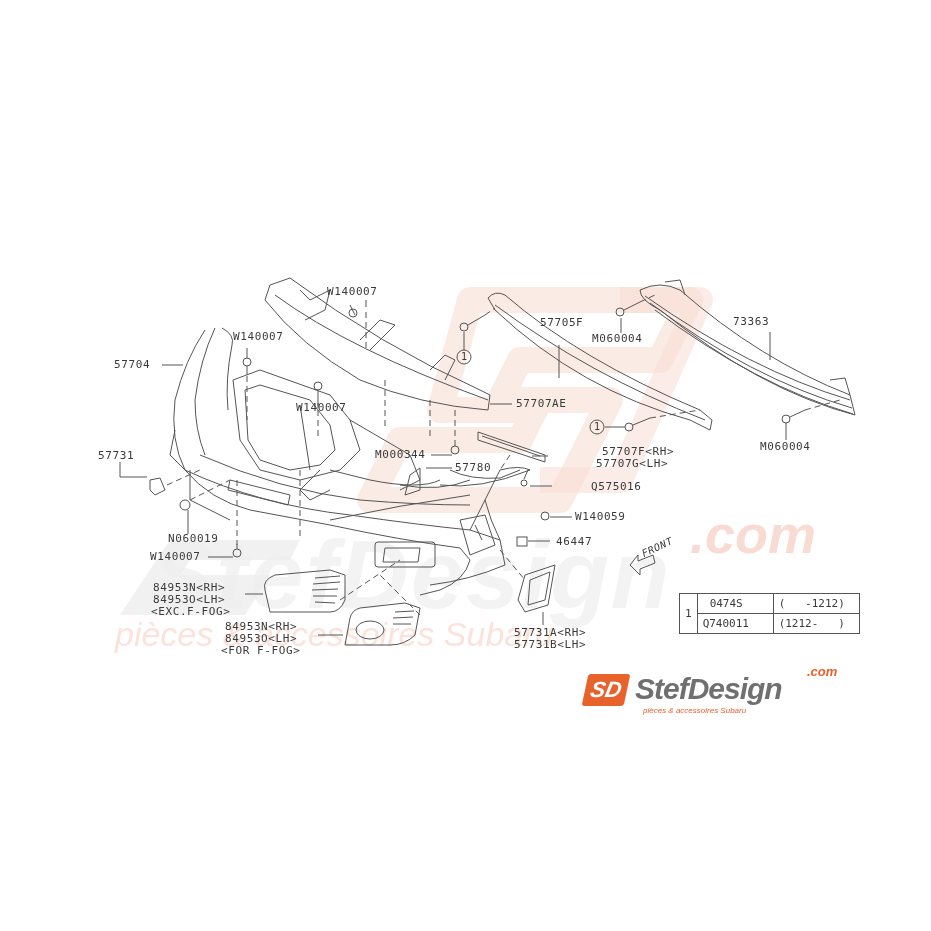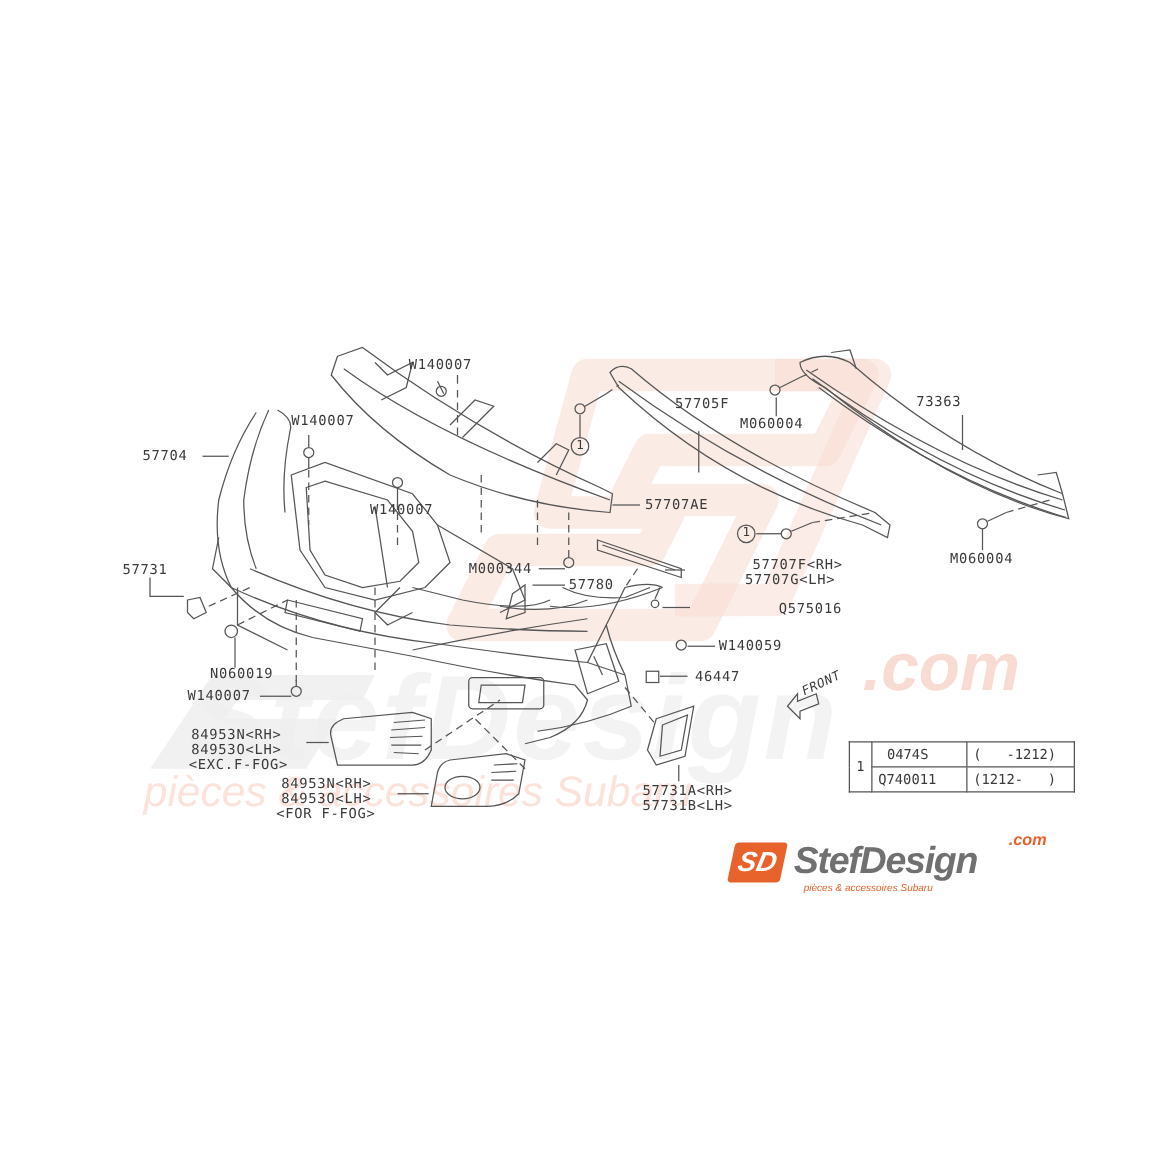--- a/index.html
+++ b/index.html
@@ -187,21 +187,21 @@
   <div class="lbl" style="left:150px;top:551px;">W140007</div>
   <div class="lbl" style="left:540px;top:317px;">57705F</div>
   <div class="lbl" style="left:592px;top:333px;">M060004</div>
   <div class="lbl" style="left:733px;top:316px;">73363</div>
   <div class="lbl" style="left:760px;top:441px;">M060004</div>
   <div class="lbl" style="left:516px;top:398px;">57707AE</div>
   <div class="lbl" style="left:375px;top:449px;">M000344</div>
   <div class="lbl" style="left:455px;top:462px;text-align:right;">57780</div>
   <div class="lbl" style="left:564px;top:446px;margin-left:38px;">57707F&lt;RH&gt;</div>
   <div class="lbl" style="left:596px;top:458px;">57707G&lt;LH&gt;</div>
-  <div class="lbl" style="left:586px;top:481px;padding-left:37px;">Q575016</div>
+  <div class="lbl" style="left:554px;top:481px;padding-left:37px;">Q575016</div>
   <div class="lbl" style="left:575px;top:511px;">W140059</div>
   <div class="lbl" style="left:556px;top:536px;">46447</div>
   <div class="lbl" style="left:98px;top:450px;">57731</div>
   <div class="lbl" style="left:168px;top:533px;">N060019</div>
   <div class="lbl" style="left:153px;top:582px;">84953N&lt;RH&gt;</div>
   <div class="lbl" style="left:153px;top:594px;">84953O&lt;LH&gt;</div>
   <div class="lbl" style="left:151px;top:606px;">&lt;EXC.F-FOG&gt;</div>
   <div class="lbl" style="left:225px;top:621px;">84953N&lt;RH&gt;</div>
   <div class="lbl" style="left:225px;top:633px;">84953O&lt;LH&gt;</div>
   <div class="lbl" style="left:221px;top:645px;">&lt;FOR F-FOG&gt;</div>

